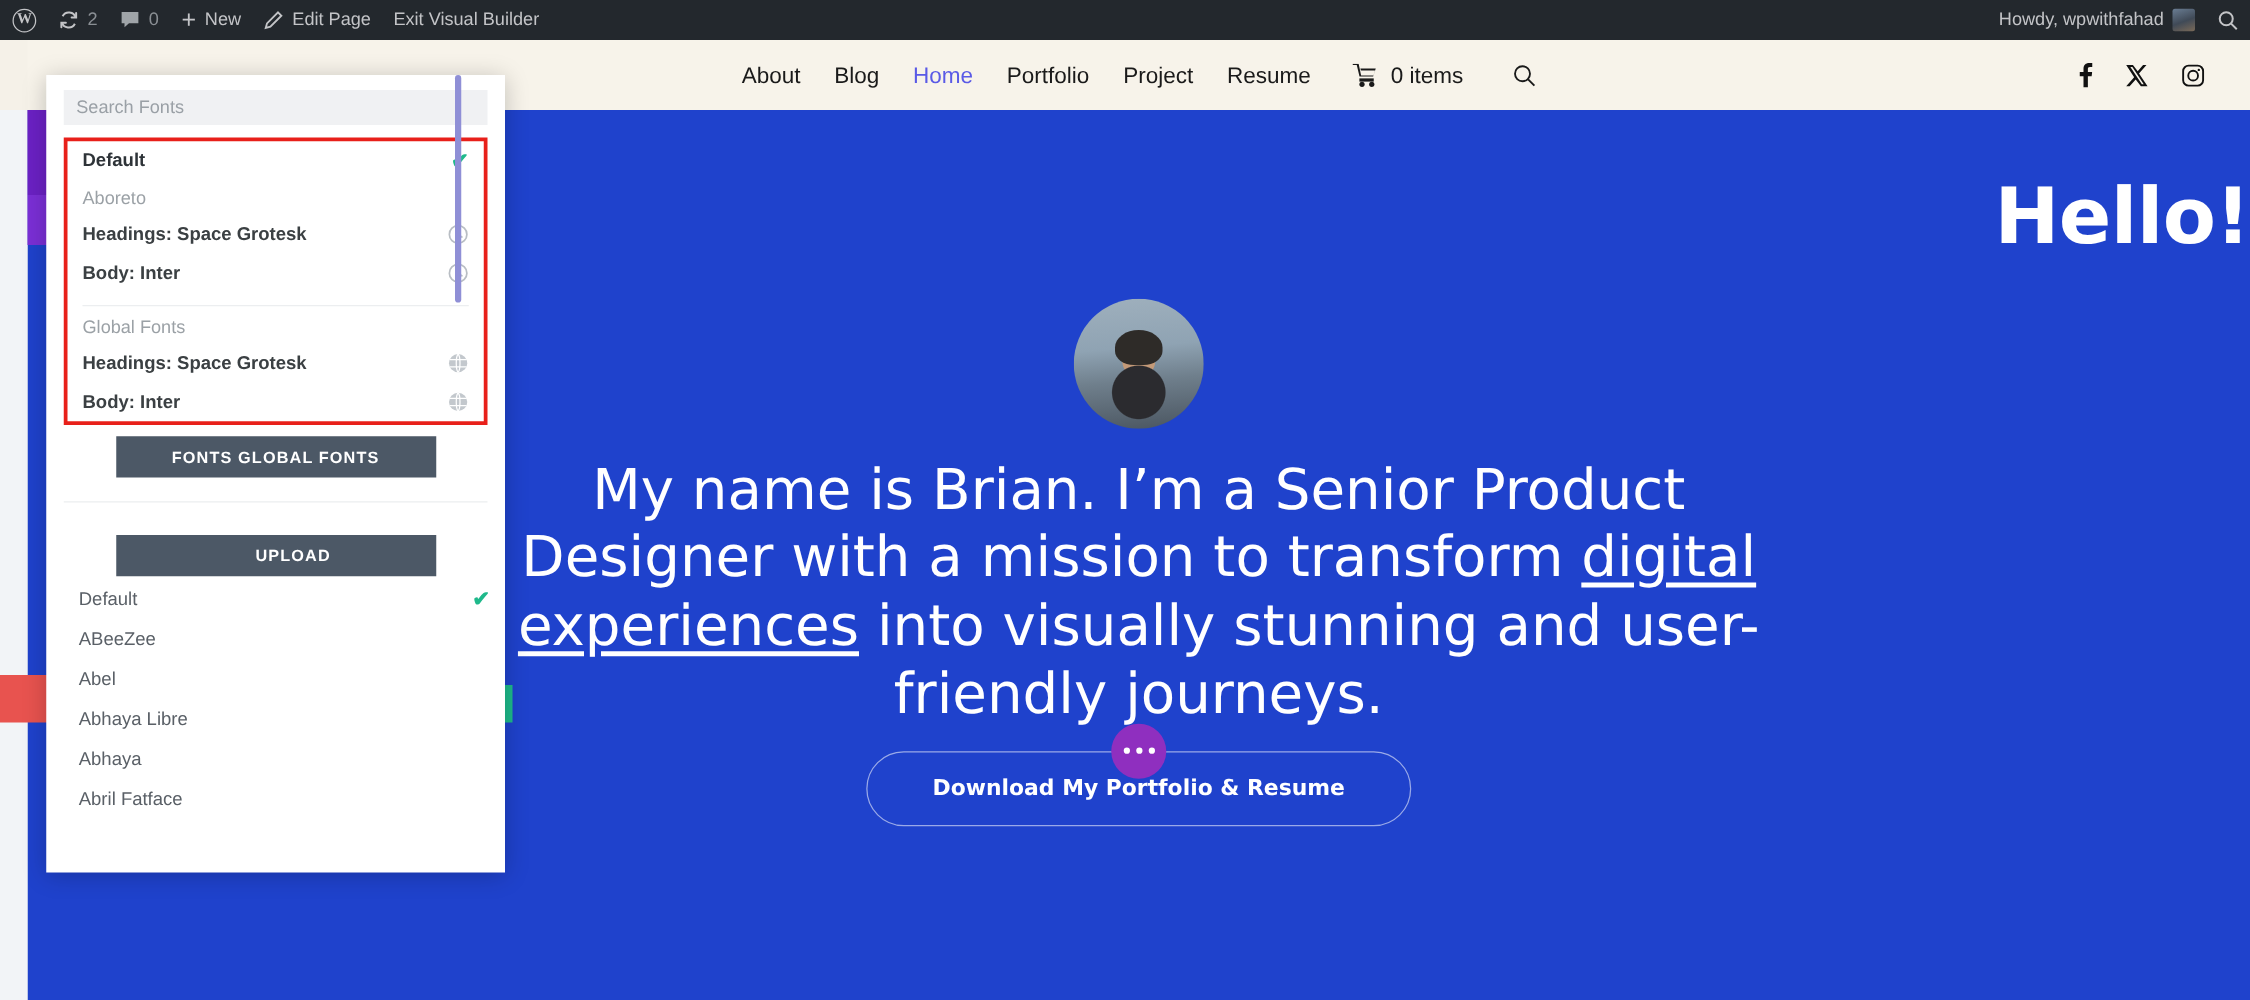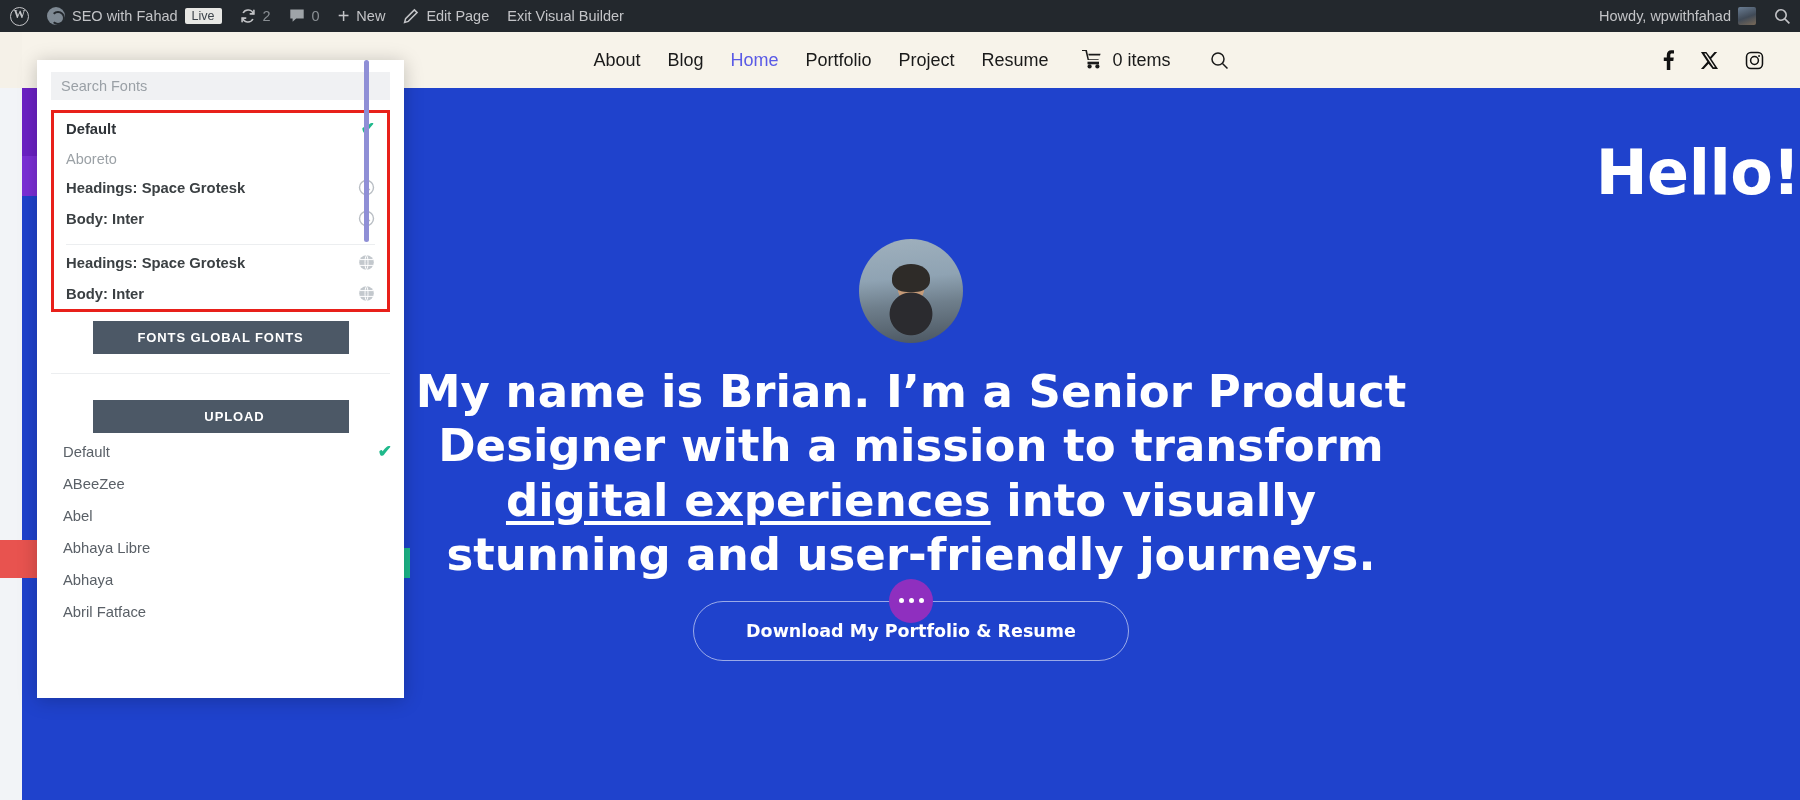--- a/index.html
+++ b/index.html
@@ -66,21 +66,21 @@
     background: #f7f3ea;
     display: flex; align-items: center;
     z-index: 10;
   }
   .nav {
     display: flex; align-items: center; gap: 27px;
     margin: 0 auto; font-size: 18px; color: #1a1a1a;
   }
   .nav a { color: #1a1a1a; text-decoration: none; white-space: nowrap; }
   .nav a.current { color: #5a5ae6; }
-  .cart-wrap { display: flex; gap: 9px; margin-left: 6px; }
+  .cart-wrap { display: flex; align-items: center; gap: 9px; margin-left: 6px; }
   .search-btn { margin-left: 12px; display: flex; align-items: center; }
   .socials {
     position: absolute; right: 36px; top: 0; height: 56px;
     display: flex; align-items: center; gap: 26px;
   }
 
   
   .page-body {
     position: absolute; top: 88px; left: 22px;
     width: 1778px; height: 712px;
@@ -102,21 +102,21 @@
       linear-gradient(175deg, #9fb0bd 0%, #8fa3b3 38%, #6f7f8c 62%, #4a5560 100%);
     position: relative; overflow: hidden;
   }
   .avatar-photo::after {
     content: ""; position: absolute; left: 50%; top: 24%;
     width: 38px; height: 28px; transform: translateX(-50%);
     border-radius: 50% 50% 40% 40%; background: #2e2b28;
   }
   .tagline {
     color: #fff; text-align: center;
-    font-size: 45px; line-height: 1.21; font-weight: 700;
+    font-size: 45px; line-height: 1.21; font-weight: 400;
     margin: 22px auto 0; max-width: 1010px;
     font-family: "DejaVu Sans", sans-serif;
   }
   .tagline u { text-decoration: underline; text-underline-offset: 5px; }
   .cta-wrap { display: flex; justify-content: center; margin-top: 18px; position: relative; }
   .cta-btn {
     border: 1.6px solid rgba(255,255,255,0.55);
     border-radius: 40px;
     padding: 19px 52px;
     color: #fff; font-size: 17.5px; font-weight: 700;
@@ -287,25 +287,20 @@
     <i></i>
       <i></i>
       <i></i>
   </div>
 
   <div class="adminbar">
     <div class="ab-item first">
       <span class="wp-logo"></span>
     </div>
     <div class="ab-item">
-      <span class="ab-site-icon"></span>
-      <span>SEO with Fahad</span>
-      <span class="live-badge">Live</span>
-    </div>
-    <div class="ab-item">
       <span>
         <svg class="sico" width="16" height="16" viewBox="0 0 16 16" fill="none" stroke="#c3c4c7" stroke-width="1.6">
           <path d="M13.5 6.2A5.6 5.6 0 0 0 3.1 5"></path>
             <path d="M2.5 9.8A5.6 5.6 0 0 0 12.9 11"></path>
           <path d="M13.9 2.3v3.6h-3.6" stroke-linecap="round"></path>
             <path d="M2.1 13.7v-3.6h3.6" stroke-linecap="round"></path>
         </svg>
       </span>
       <span class="ab-count">2</span>
     </div>
@@ -377,20 +372,21 @@
         <span>
           <svg class="sico" width="17" height="17" viewBox="0 0 17 17" fill="none" stroke="#b9bec4" stroke-width="1.4">
             <circle cx="8.5" cy="8.5" r="7"></circle>
               <path d="M8.5 4.4v4.4l3 1.8" stroke-linecap="round"></path>
           </svg>
         </span>
       </div>
 
       <div class="sep-line"></div>
 
+      <div class="frow label">Global Fonts</div>
 
       <div class="frow semi">
         <span>Headings: Space Grotesk</span>
         <span>
           <svg class="sico" width="17" height="17" viewBox="0 0 17 17">
             <circle cx="8.5" cy="8.5" r="7.3" fill="#c3c8cd"></circle>
             <path d="M8.5 1.2c-2 2.2-2 12.4 0 14.6M8.5 1.2c2 2.2 2 12.4 0 14.6M1.6 5.6h13.8M1.6 11.4h13.8" fill="none" stroke="#ffffff" stroke-width="1"></path>
           </svg>
         </span>
       </div>

